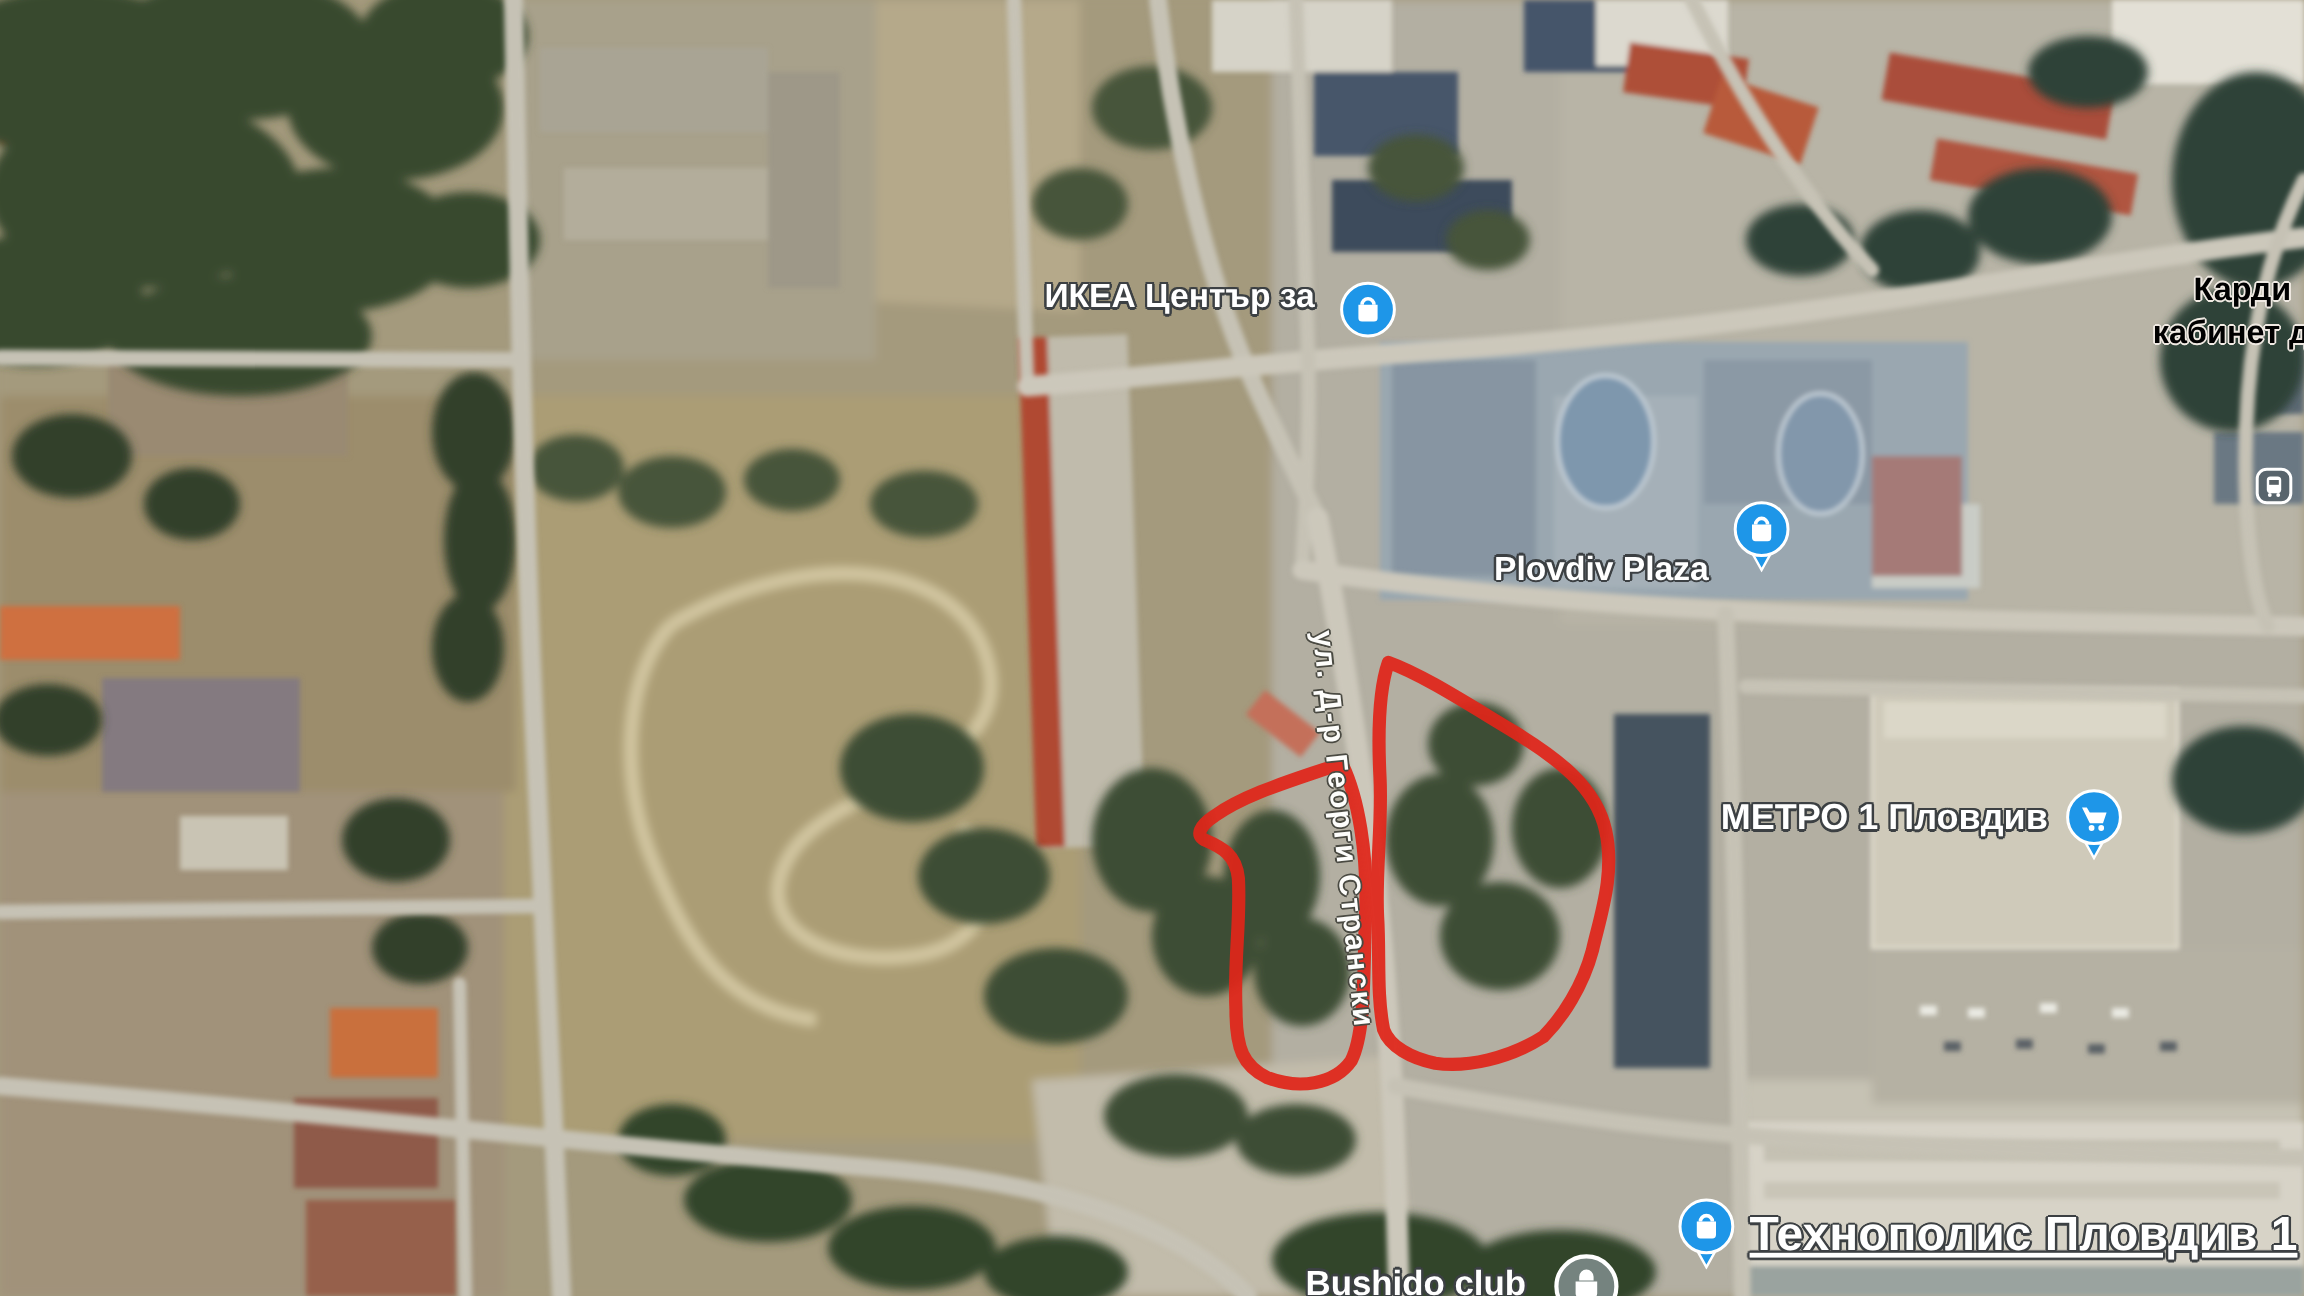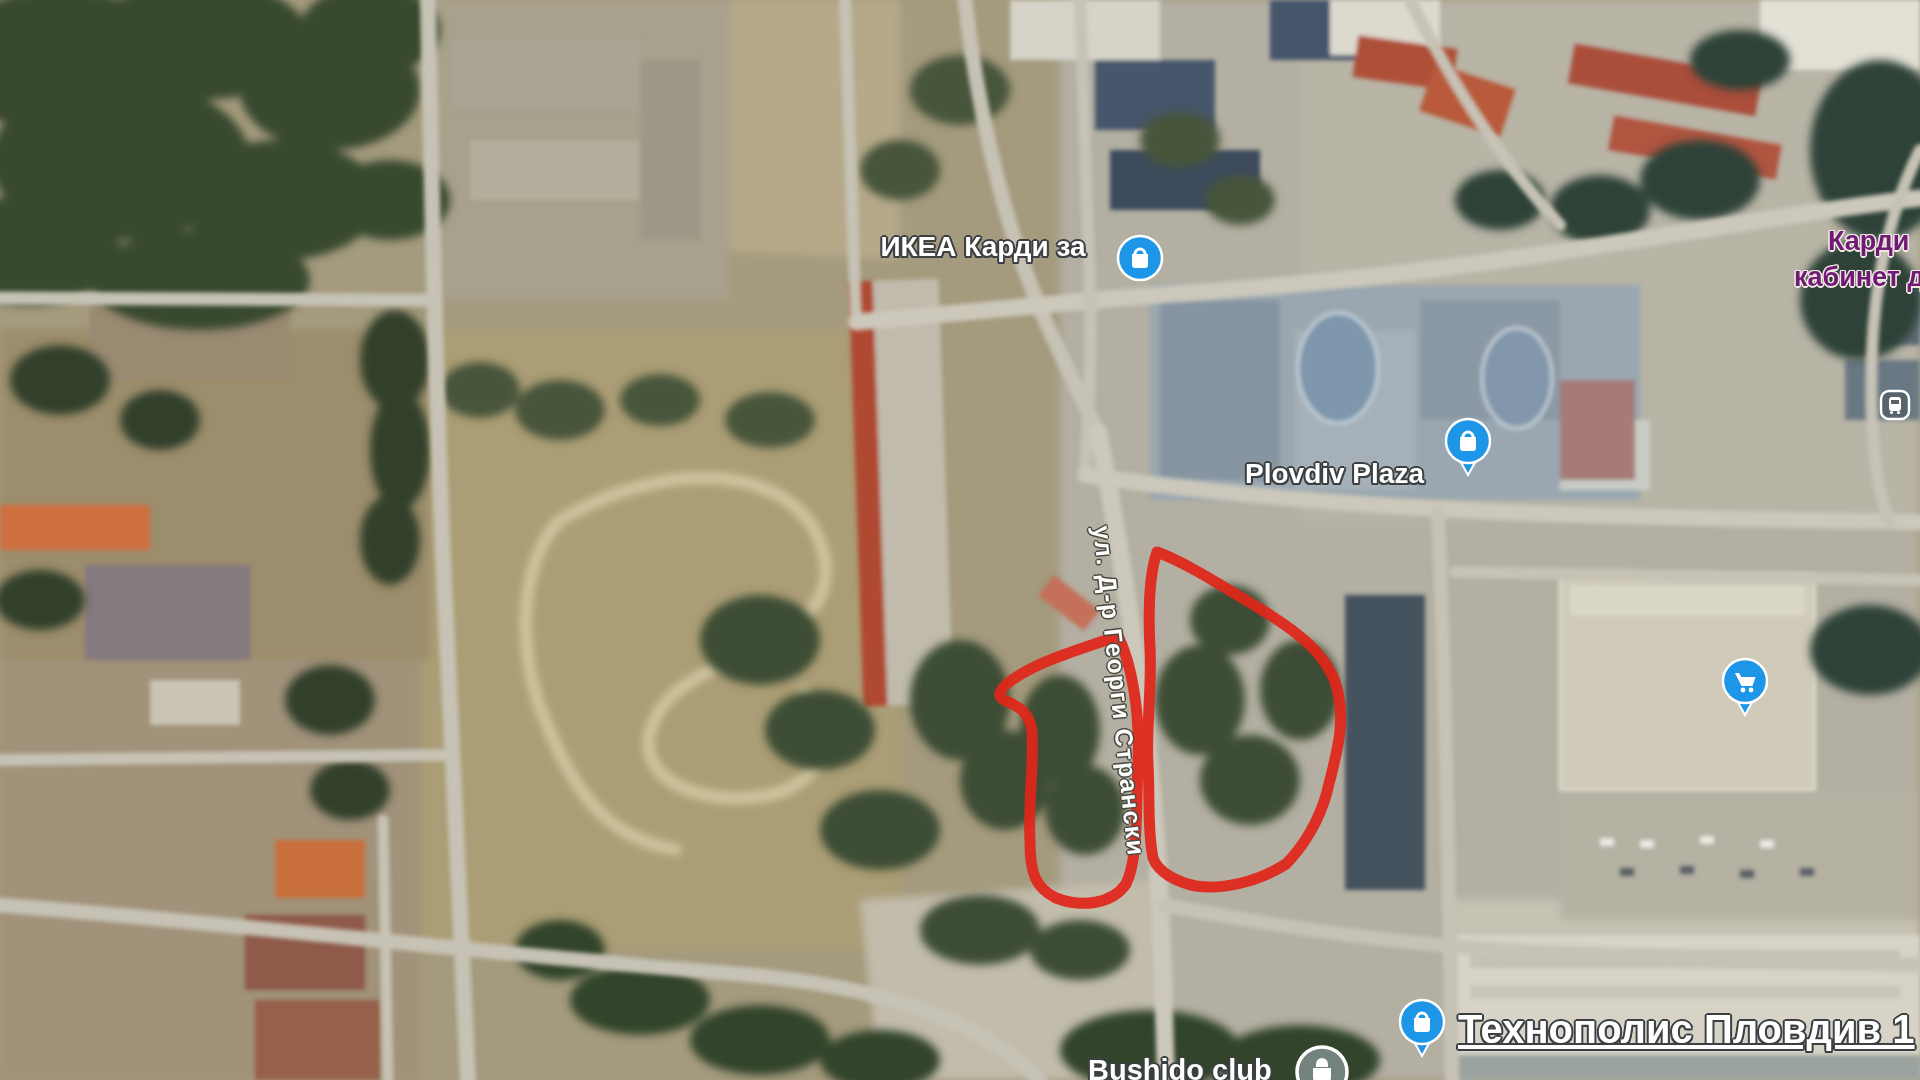--- a/index.html
+++ b/index.html
@@ -10,21 +10,21 @@
   }
   #scene{position:absolute;left:0;top:0;}
   .lbl{
     position:absolute;color:#fff;font-weight:bold;line-height:1.1;
     text-shadow:2px 0 0 #3c4043,-2px 0 0 #3c4043,0 2px 0 #3c4043,0 -2px 0 #3c4043,
       1.5px 1.5px 0 #3c4043,-1.5px 1.5px 0 #3c4043,1.5px -1.5px 0 #3c4043,-1.5px -1.5px 0 #3c4043;
     white-space:nowrap;cursor:pointer;
   }
   .lbl-center{text-align:center;}
   .lbl-health{
-    position:absolute;color:#701a75;font-weight:bold;line-height:1.15;white-space:nowrap;
+    position:absolute;color:#000000;font-weight:bold;line-height:1.15;white-space:nowrap;
     text-shadow:1.5px 0 0 #efe9e2,-1.5px 0 0 #efe9e2,0 1.5px 0 #efe9e2,0 -1.5px 0 #efe9e2,
       1px 1px 0 #efe9e2,-1px 1px 0 #efe9e2,1px -1px 0 #efe9e2,-1px -1px 0 #efe9e2;
   }
   .street-lbl{
     position:absolute;color:#fdfdfb;font-weight:bold;font-size:25px;letter-spacing:1.5px;
     transform-origin:0 0;transform:rotate(84deg);white-space:nowrap;
     text-shadow:1.5px 0 0 #4a4a42,-1.5px 0 0 #4a4a42,0 1.5px 0 #4a4a42,0 -1.5px 0 #4a4a42,
       1px 1px 0 #4a4a42,-1px -1px 0 #4a4a42;
   }
   .poi-icon{position:absolute;cursor:pointer;}
@@ -214,25 +214,26 @@
 
     <g stroke="#e0261a" stroke-width="11" fill="none" stroke-linejoin="round" stroke-linecap="round" opacity="0.93">
       <path d="M 1118 636 C 1085 648, 1040 660, 1012 680 C 1000 688, 996 696, 1004 700 C 1018 706, 1030 712, 1032 732 C 1034 768, 1028 800, 1030 842 C 1030 874, 1036 888, 1056 898 C 1082 908, 1112 904, 1126 884 C 1138 860, 1136 812, 1138 762 C 1140 712, 1132 664, 1118 636 Z"></path>
       <path d="M 1157 552 C 1185 562, 1222 586, 1262 610 C 1298 632, 1330 656, 1338 692 C 1346 728, 1334 762, 1327 792 C 1319 822, 1302 848, 1286 864 C 1258 882, 1222 890, 1196 886 C 1176 882, 1158 872, 1153 858 C 1147 828, 1150 796, 1148 764 C 1146 726, 1152 688, 1150 648 C 1148 608, 1150 572, 1157 552 Z"></path>
     </g>
   </svg>
 
   <div class="street-lbl" style="left:1116px;top:524px;">ул. Д-р Георги Странски</div>
 
   <div class="lbl lbl-center" style="left:838px;top:232px;width:290px;font-size:28px;">
-    <div>ИКЕА Карди за</div>
+    <div>ИКЕА Център за</div>
   </div>
 
   <div class="lbl" style="left:1245px;top:428px;font-size:28px;margin-top:31px;">Plovdiv Plaza</div>
 
+  <div class="lbl" style="left:1434px;top:665px;font-size:30px;">МЕТРО 1 Пловдив</div>
 
   <div class="lbl" style="left:1458px;top:1007px;font-size:40px;text-decoration:underline;">Технополис Пловдив 1</div>
 
   <div class="lbl-health" style="left:1828px;top:226px;font-size:27px;">Карди</div>
   <div class="lbl-health" style="left:1794px;top:262px;font-size:27px;">кабинет д</div>
 
   <div class="lbl" style="left:1088px;top:1055px;font-size:29px;">Bushido club</div>
 
   <svg class="poi-icon" style="left:1114px;top:232px;" width="52" height="52">
     <circle cx="26" cy="26" r="22" fill="#1e96e8" stroke="#fff" stroke-width="2.5"></circle>

